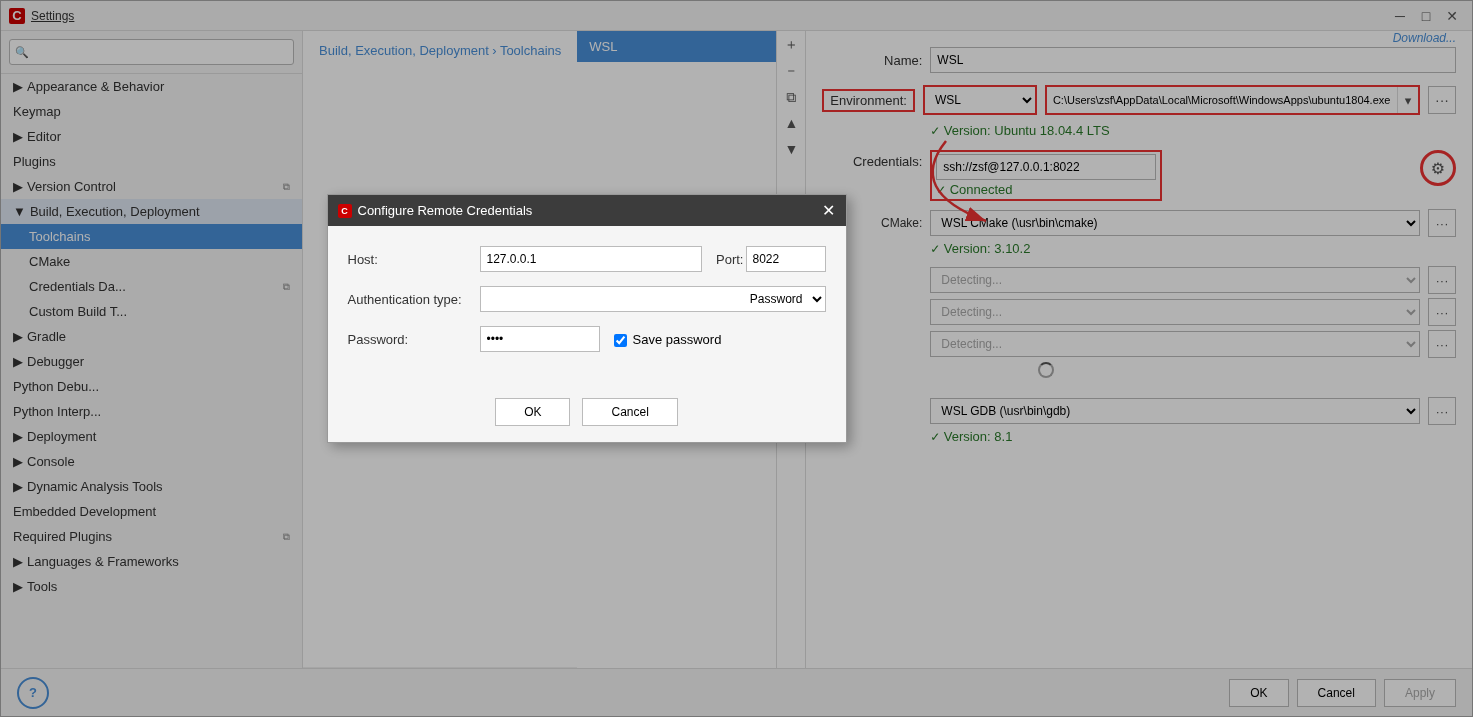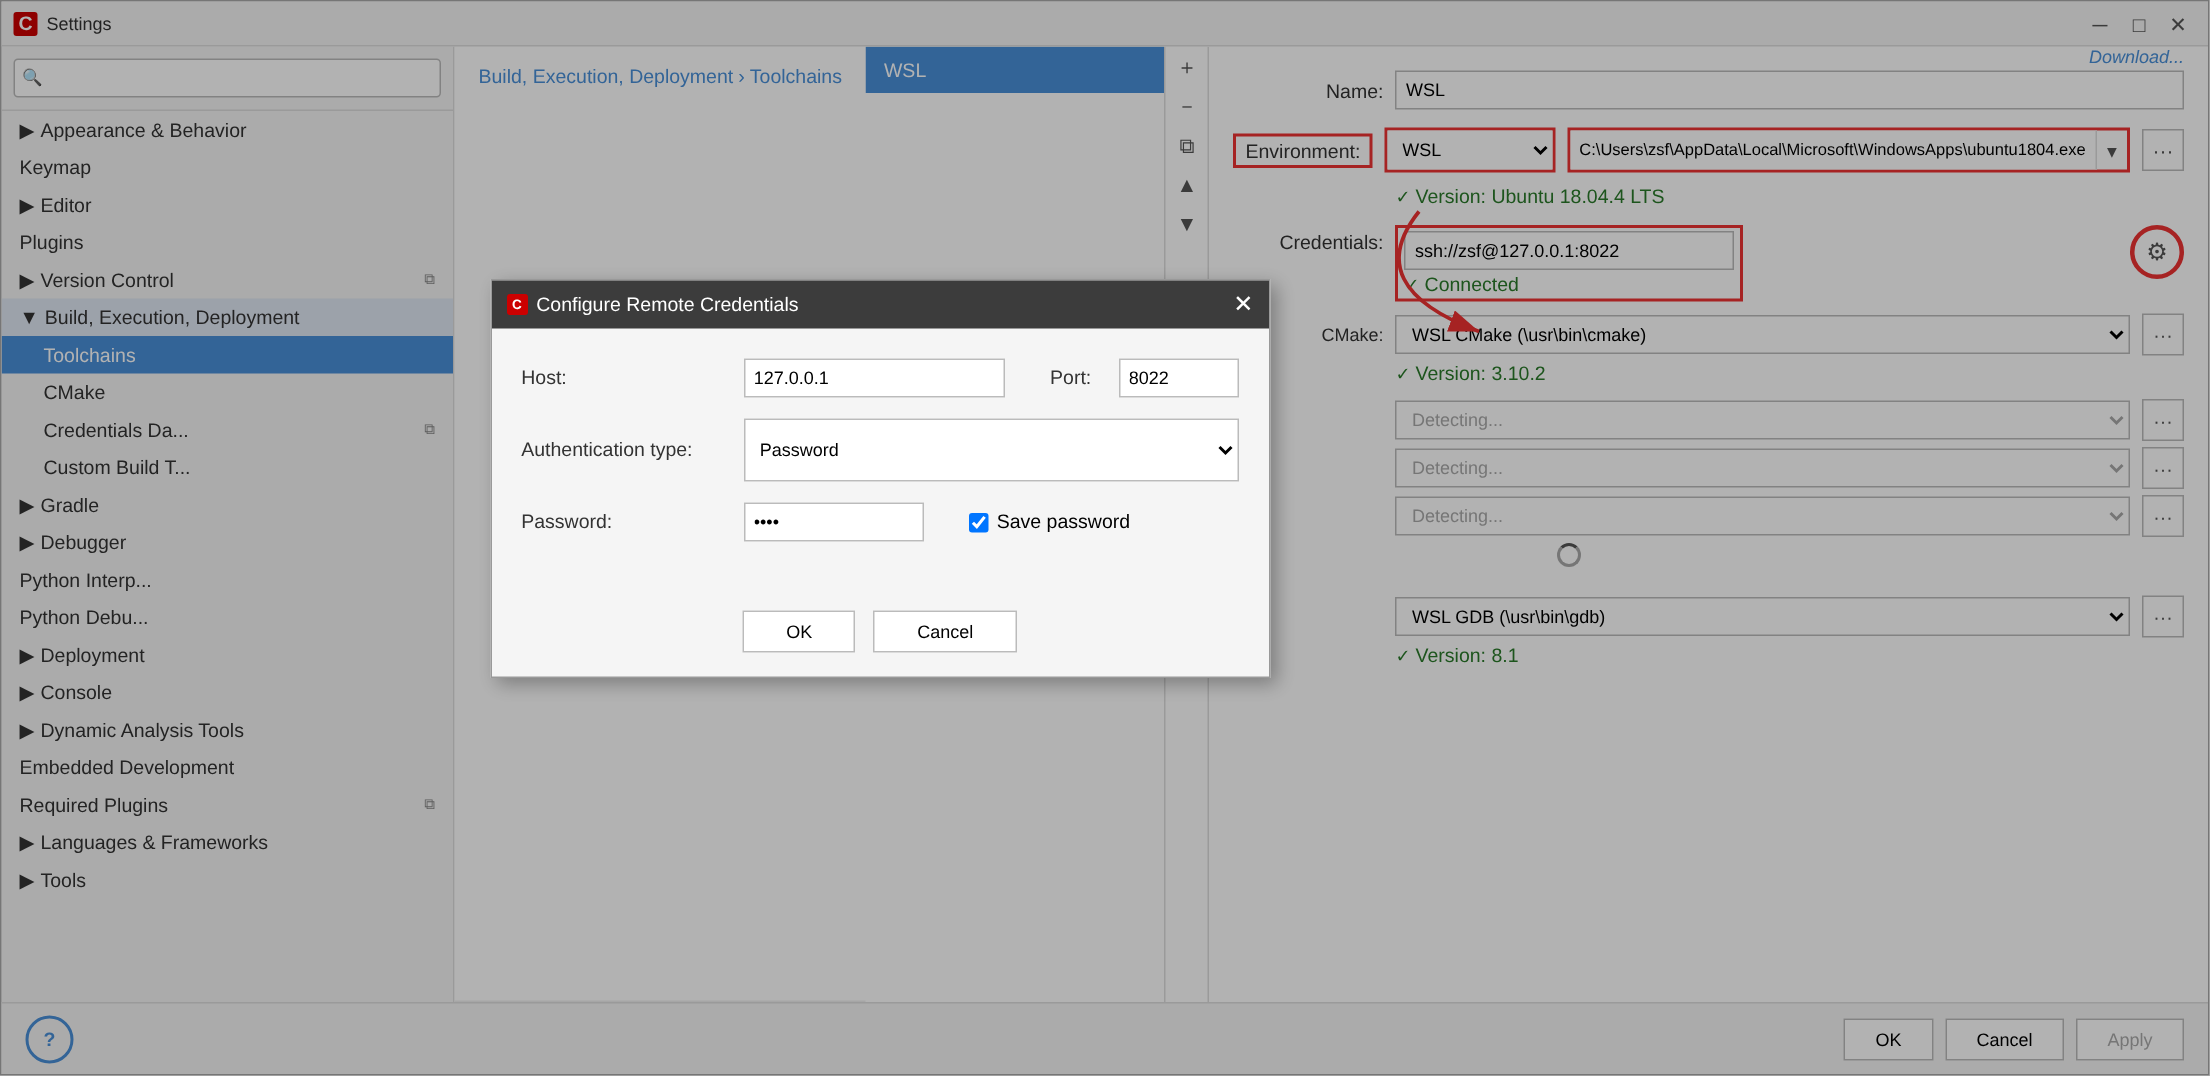--- a/index.html
+++ b/index.html
@@ -2,21 +2,21 @@
 <html><head>
   <meta charset="utf-8">
   <style>
     * { box-sizing: border-box; margin: 0; padding: 0; font-family: 'Segoe UI', Arial, sans-serif; font-size: 13px; }
     body { background: #f0f0f0; width: 1473px; height: 717px; overflow: hidden; }
 
     .window { width: 1473px; height: 717px; background: #f5f5f5; border: 1px solid #aaa; display: flex; flex-direction: column; }
     .title-bar { background: #f5f5f5; height: 30px; display: flex; align-items: center; padding: 0 8px; border-bottom: 1px solid #ddd; justify-content: space-between; }
     .title-bar-left { display: flex; align-items: center; gap: 6px; }
     .title-icon { width: 16px; height: 16px; background: #c00; border-radius: 2px; display: flex; align-items: center; justify-content: center; color: white; font-size: 10px; font-weight: bold; }
-    .title-text { font-size: 12px; color: #333; }
+    .title-text { font-size: 12px; color: #333; text-decoration: underline; }
     .title-bar-right { display: flex; gap: 2px; }
     .title-btn { width: 24px; height: 20px; background: none; border: none; cursor: pointer; font-size: 14px; color: #555; display: flex; align-items: center; justify-content: center; }
 
     .main-content { display: flex; flex: 1; overflow: hidden; }
 
     
     .sidebar { width: 302px; background: #f5f5f5; border-right: 1px solid #ddd; display: flex; flex-direction: column; overflow-y: auto; }
     .search-box { padding: 8px; border-bottom: 1px solid #ddd; }
     .search-input { width: 100%; height: 26px; border: 1px solid #bbb; border-radius: 3px; padding: 0 8px 0 24px; font-size: 12px; background: white; color: #333; outline: none; }
     .search-wrapper { position: relative; }
@@ -62,26 +62,26 @@
     .btn-apply { color: #aaa; }
 
     
     .modal-overlay { position: fixed; top: 0; left: 0; width: 100%; height: 100%; background: rgba(0,0,0,0.3); display: flex; align-items: center; justify-content: center; z-index: 100; }
     .modal { background: #f5f5f5; border: 1px solid #999; box-shadow: 4px 4px 12px rgba(0,0,0,0.3); width: 520px; }
     .modal-title-bar { background: #3c3c3c; color: white; padding: 6px 10px; display: flex; align-items: center; justify-content: space-between; }
     .modal-title-left { display: flex; align-items: center; gap: 6px; font-size: 12px; }
     .modal-icon { width: 14px; height: 14px; background: #c00; border-radius: 2px; display: flex; align-items: center; justify-content: center; color: white; font-size: 9px; font-weight: bold; }
     .modal-close { background: none; border: none; color: white; cursor: pointer; font-size: 16px; }
     .modal-body { padding: 20px; }
-    .modal-field { display: flex; align-items: center; margin-bottom: 14px; gap: 18px; }
+    .modal-field { display: flex; align-items: center; margin-bottom: 14px; gap: 2px; }
     .modal-label { width: 130px; text-align: left; color: #333; flex-shrink: 0; }
     .modal-input { flex: 1; height: 26px; border: 1px solid #bbb; padding: 0 6px; font-size: 12px; background: white; }
     .modal-input-short { width: 80px; height: 26px; border: 1px solid #bbb; padding: 0 6px; font-size: 12px; background: white; }
     .port-label { color: #333; }
-    .modal-select { flex: 1; height: 42px; border: 1px solid #bbb; padding: 0 6px; font-size: 12px; background: white; cursor: pointer; }
+    .modal-select { flex: 1; height: 26px; border: 1px solid #bbb; padding: 0 6px; font-size: 12px; background: white; cursor: pointer; text-align: right; }
     .modal-checkbox-row { display: flex; align-items: flex-end; gap: 6px; flex: 1; }
     .modal-password { width: 120px; height: 26px; border: 1px solid #bbb; padding: 0 6px; font-size: 12px; background: white; }
     .modal-footer { display: flex; justify-content: center; gap: 12px; padding: 12px 20px 16px; }
     .modal-btn { height: 28px; padding: 0 28px; border: 1px solid #bbb; background: white; cursor: pointer; font-size: 12px; }
 
     .name-row { position: relative; display: flex; align-items: center; margin-bottom: 12px; gap: 8px; }
   </style>
 </head>
 <body>
 
@@ -149,24 +149,24 @@
       </div>
       <div class="sidebar-item parent">
         <span>▶</span>
         <span>Gradle</span>
       </div>
       <div class="sidebar-item parent">
         <span>▶</span>
         <span>Debugger</span>
       </div>
       <div class="sidebar-item parent">
+        <span>Python Debu...</span>
+      </div>
+      <div class="sidebar-item parent">
         <span>Python Interp...</span>
-      </div>
-      <div class="sidebar-item parent">
-        <span>Python Debu...</span>
       </div>
       <div class="sidebar-item parent">
         <span>▶</span>
         <span>Deployment</span>
       </div>
       <div class="sidebar-item parent">
         <span>▶</span>
         <span>Console</span>
       </div>
       <div class="sidebar-item parent">

